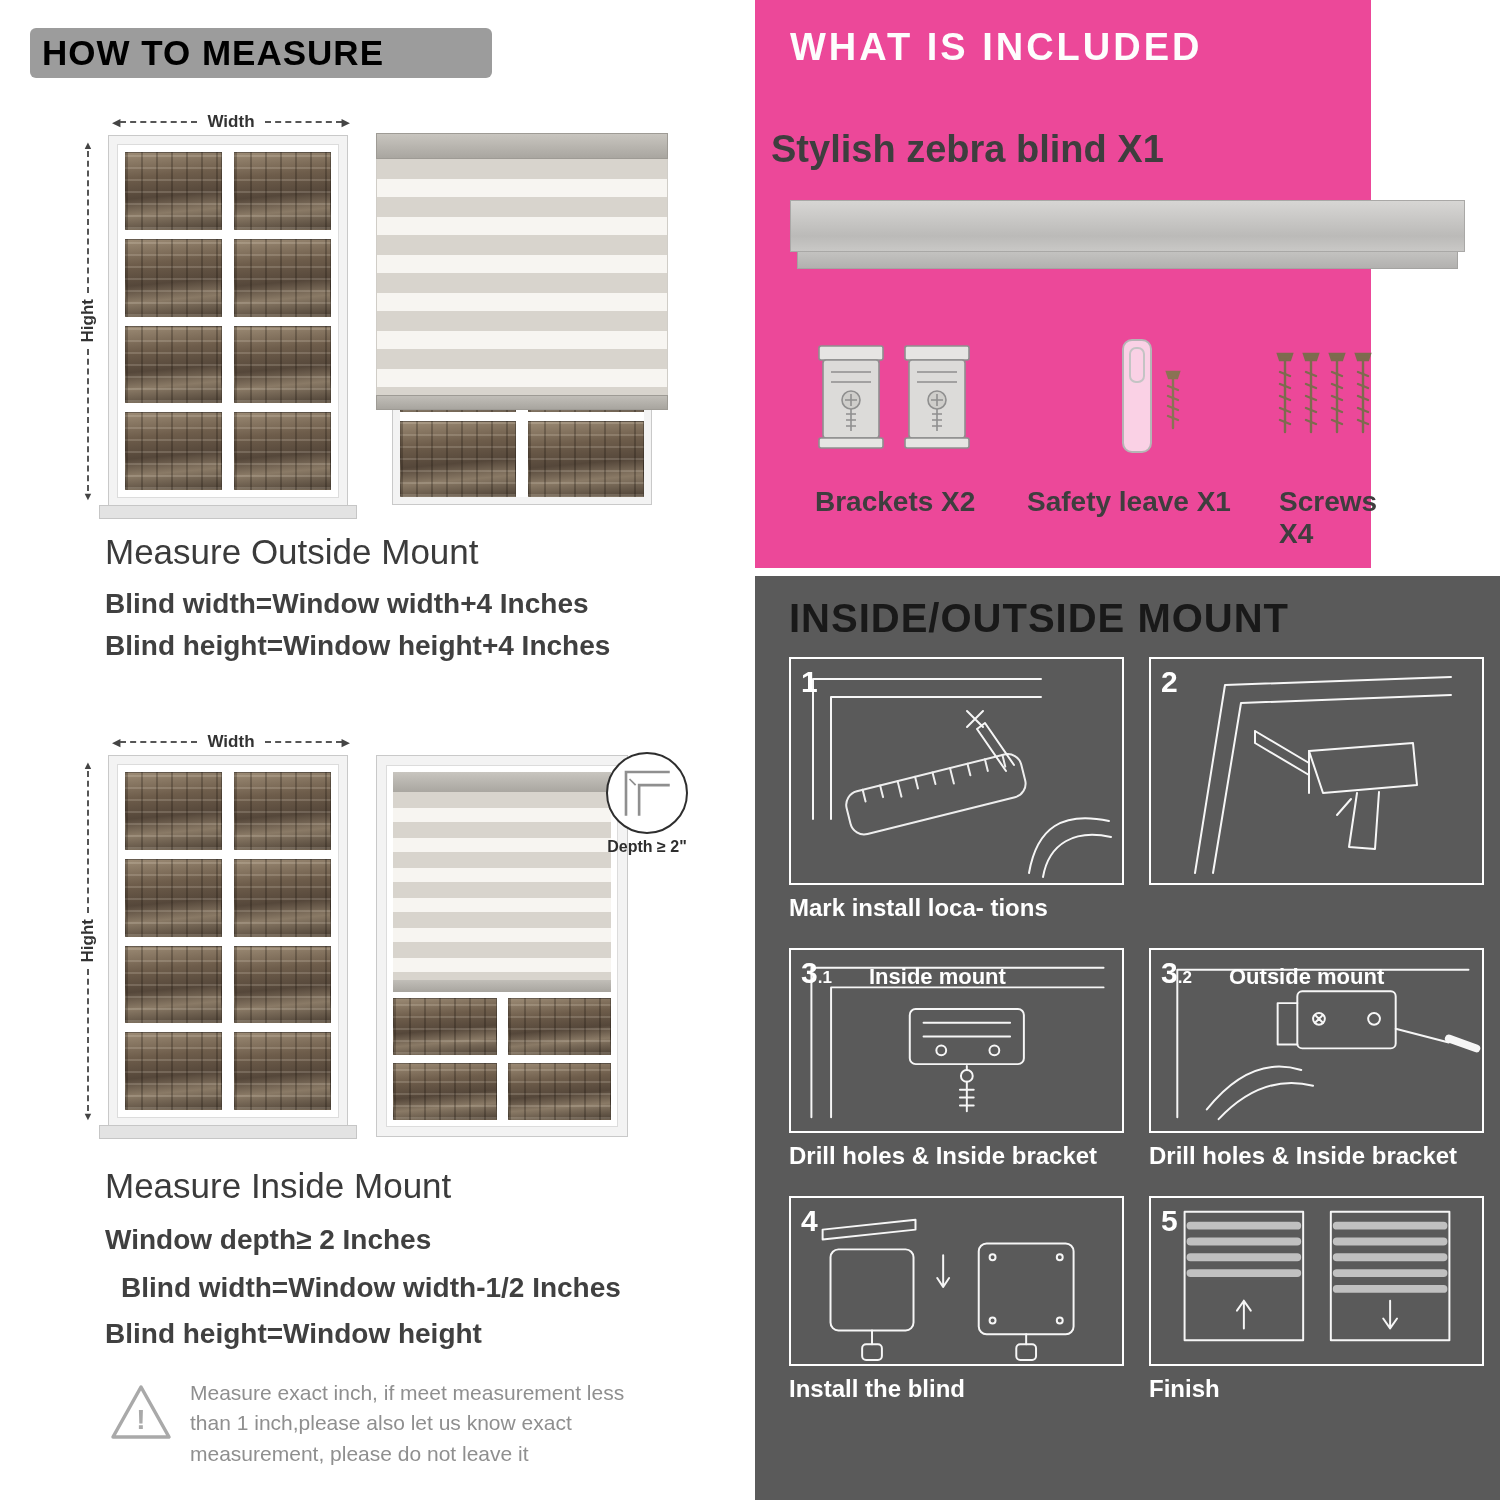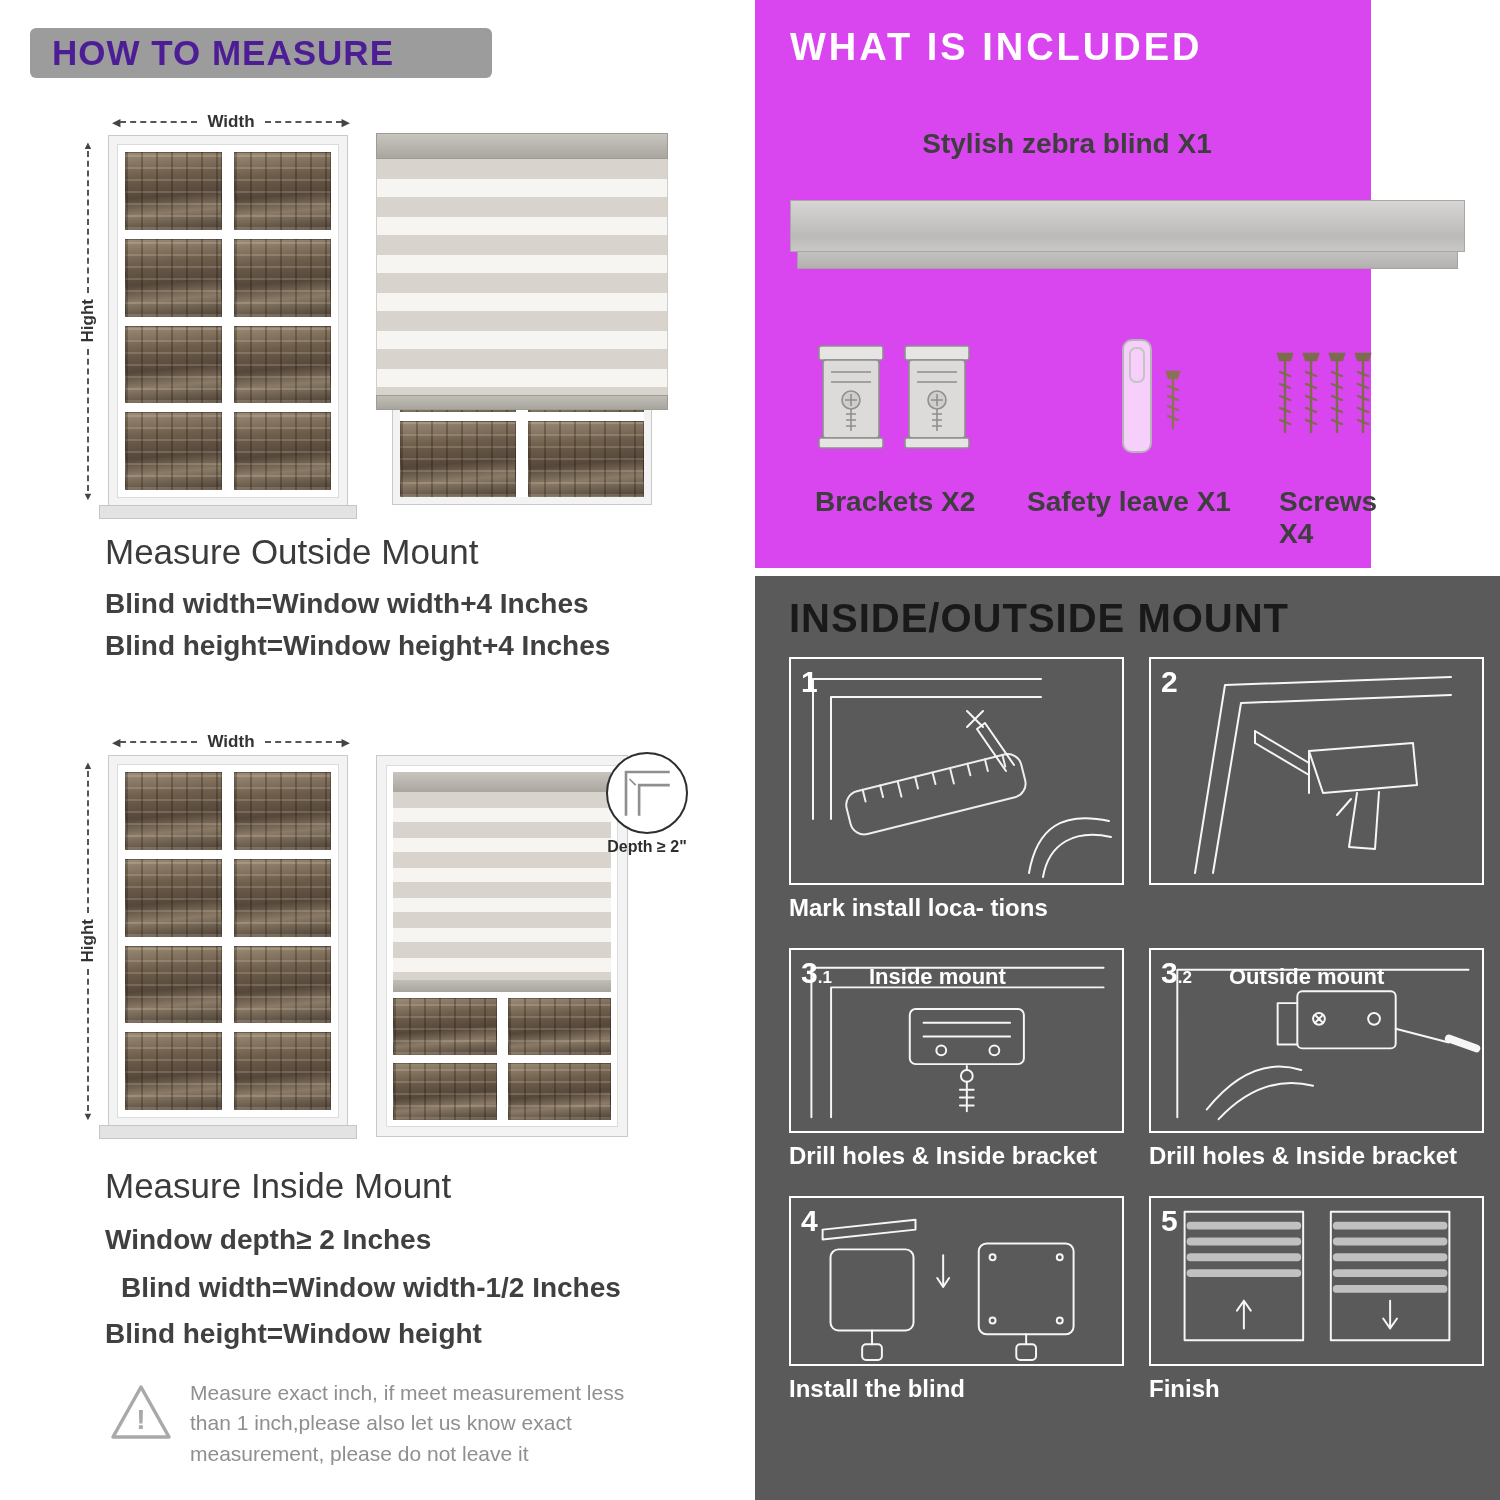--- a/index.html
+++ b/index.html
@@ -2,21 +2,21 @@
 <html><head>
 <meta charset="utf-8">
 <style>
   html,body{margin:0;padding:0;background:#fff;}
   #canvas{position:relative;width:1500px;height:1500px;background:#ffffff;overflow:hidden;
           font-family:"Liberation Sans", sans-serif;color:#3b3b3b;}
   .abs{position:absolute;}
 
   
   .howto-badge{left:30px;top:28px;width:462px;height:50px;background:#9c9c9c;border-radius:6px;
-    color:#4c1d95;font-weight:bold;font-size:35px;display:flex;align-items:center;padding-left:22px;
+    color:#000000;font-weight:bold;font-size:35px;display:flex;align-items:center;padding-left:12px;
     letter-spacing:1px;box-sizing:border-box;}
 
   
   .harrow{display:flex;align-items:center;height:20px;}
   .hdash{flex:1;border-top:2px dashed #555;height:0;}
   .hlabel{font-size:17px;font-weight:bold;color:#333;padding:0 10px;white-space:nowrap;}
   .varrow{display:flex;flex-direction:column;align-items:center;width:24px;}
   .vdash{flex:1;border-left:2px dashed #555;width:0;}
   .vlabel{writing-mode:vertical-rl;transform:rotate(180deg);font-size:17px;font-weight:bold;color:#333;padding:6px 0;}
   .ah{font-size:11px;color:#444;line-height:1;}
@@ -52,23 +52,23 @@
   .depth-circle{width:82px;height:82px;border-radius:50%;background:#fff;border:2px solid #2e2e2e;
     display:flex;align-items:center;justify-content:center;box-sizing:border-box;}
   .depth-label{font-size:16px;font-weight:bold;color:#2e2e2e;margin-top:4px;text-align:center;}
 
   .sec-title{font-size:35px;font-weight:normal;color:#3b3b3b;}
   .rule-line{font-size:28px;font-weight:bold;color:#404040;}
 
   .warn-text{width:460px;font-size:21px;font-weight:normal;color:#8f8f8f;line-height:1.45;}
 
   
-  .included-panel{left:755px;top:0;width:616px;height:568px;background:#d946ef;}
+  .included-panel{left:755px;top:0;width:616px;height:568px;background:#ec4899;}
   .included-header{position:absolute;left:35px;top:26px;font-size:38px;font-weight:bold;color:#fdfdfd;letter-spacing:3px;}
-  .blind-label{position:absolute;left:4px;top:128px;width:100%;text-align:center;font-size:28px;font-weight:bold;color:#3e3e3e;}
+  .blind-label{position:absolute;left:16px;top:128px;width:100%;text-align:left;font-size:38px;font-weight:bold;color:#3e3e3e;}
   .headrail{position:absolute;left:35px;top:200px;width:675px;}
   .rail-main{height:52px;background:linear-gradient(180deg,#d7d6d4,#bbbab8 70%,#c9c8c6);border:1px solid #a9a8a6;box-sizing:border-box;}
   .rail-lip{height:17px;margin:0 7px;background:linear-gradient(180deg,#c3c2c0,#b2b1af);border:1px solid #a4a3a1;border-top:none;box-sizing:border-box;}
   .item-label{position:absolute;top:486px;font-size:28px;font-weight:bold;color:#3e3e3e;}
 
   
   .mount-panel{left:755px;top:576px;width:745px;height:924px;background:#5a5a5a;box-sizing:border-box;padding:20px 34px 0 34px;}
   .mount-header{font-size:40px;font-weight:bold;color:#191919;letter-spacing:1px;}
   .steps{display:grid;grid-template-columns:335px 335px;column-gap:25px;row-gap:26px;margin-top:16px;}
   .step-box{border:2px solid #fff;position:relative;box-sizing:border-box;}

